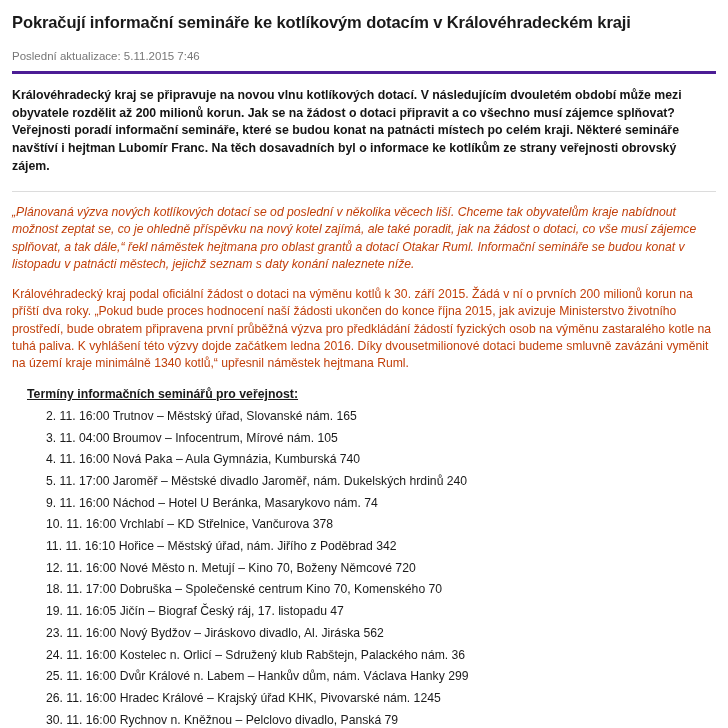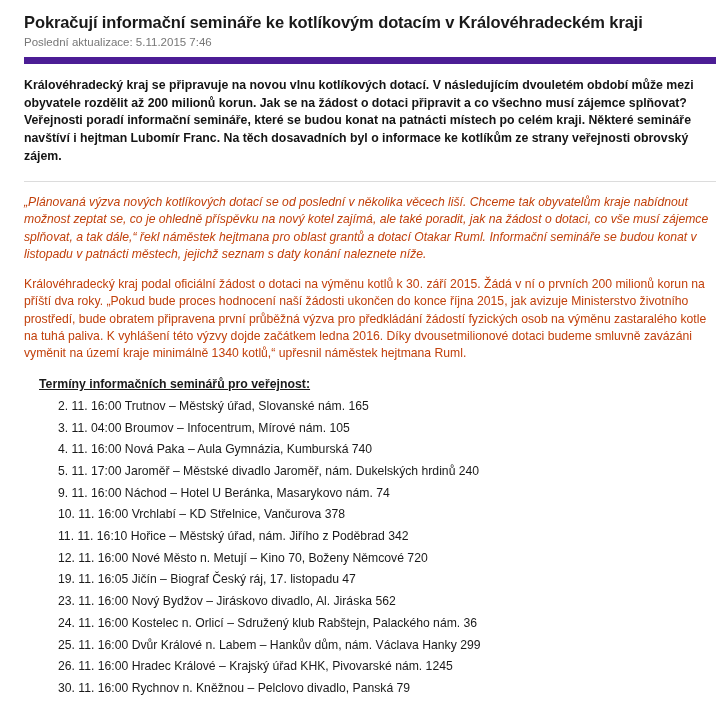--- a/index.html
+++ b/index.html
@@ -11,37 +11,37 @@
     height: 728px;
     background: #ffffff;
     font-family: "Liberation Sans", sans-serif;
     color: #1a1a1a;
     overflow: hidden;
   }
   .page {
     width: 728px;
     height: 728px;
     box-sizing: border-box;
-    padding: 10px 12px 0 24px;
+    padding: 10px 12px 0 12px;
     position: relative;
   }
   .headline {
     font-size: 16.5px;
     font-weight: bold;
     color: #1a1a1a;
     line-height: 1.32;
     margin: 2px 0 0 0;
     letter-spacing: -0.1px;
   }
   .meta {
     font-size: 11.5px;
     color: #777777;
-    margin: 2px 0 0 0;
+    margin: 16px 0 0 0;
     padding-bottom: 9px;
-    border-bottom: 7px solid #4c1d95;
+    border-bottom: 3px solid #4c1d95;
   }
   .perex {
     font-size: 12.3px;
     font-weight: bold;
     line-height: 1.45;
     margin: 13px 0 0 0;
     color: #141414;
   }
   .perex-rule {
     border: 0;
@@ -103,20 +103,21 @@
 
   <ul class="seminars" id="seminars-list">
       <li><span class="b">2. 11. 16:00 Trutnov</span> <span class="rest">– Městský úřad, Slovanské nám. 165</span></li>
       <li><span class="b">3. 11. 04:00 Broumov</span> <span class="rest">– Infocentrum, Mírové nám. 105</span></li>
       <li><span class="b">4. 11. 16:00 Nová Paka</span> <span class="rest">– Aula Gymnázia, Kumburská 740</span></li>
       <li><span class="b">5. 11. 17:00 Jaroměř</span> <span class="rest">– Městské divadlo Jaroměř, nám. Dukelských hrdinů 240</span></li>
       <li><span class="b">9. 11. 16:00 Náchod</span> <span class="rest">– Hotel U Beránka, Masarykovo nám. 74</span></li>
       <li><span class="b">10. 11. 16:00 Vrchlabí</span> <span class="rest">– KD Střelnice, Vančurova 378</span></li>
       <li><span class="b">11. 11. 16:10 Hořice</span> <span class="rest">– Městský úřad, nám. Jiřího z Poděbrad 342</span></li>
       <li><span class="b">12. 11. 16:00 Nové Město n. Metují</span> <span class="rest">– Kino 70, Boženy Němcové 720</span></li>
+      <li><span class="b">18. 11. 17:00 Dobruška</span> <span class="rest">– Společenské centrum Kino 70, Komenského 70</span></li>
       <li><span class="b">19. 11. 16:05 Jičín</span> <span class="rest">– Biograf Český ráj, 17. listopadu 47</span></li>
       <li><span class="b">23. 11. 16:00 Nový Bydžov</span> <span class="rest">– Jiráskovo divadlo, Al. Jiráska 562</span></li>
       <li><span class="b">24. 11. 16:00 Kostelec n. Orlicí</span> <span class="rest">– Sdružený klub Rabštejn, Palackého nám. 36</span></li>
       <li><span class="b">25. 11. 16:00 Dvůr Králové n. Labem</span> <span class="rest">– Hankův dům, nám. Václava Hanky 299</span></li>
       <li><span class="b">26. 11. 16:00 Hradec Králové</span> <span class="rest">– Krajský úřad KHK, Pivovarské nám. 1245</span></li>
       <li><span class="b">30. 11. 16:00 Rychnov n. Kněžnou</span> <span class="rest">– Pelclovo divadlo, Panská 79</span></li>
     </ul>
 
 </div>
 

